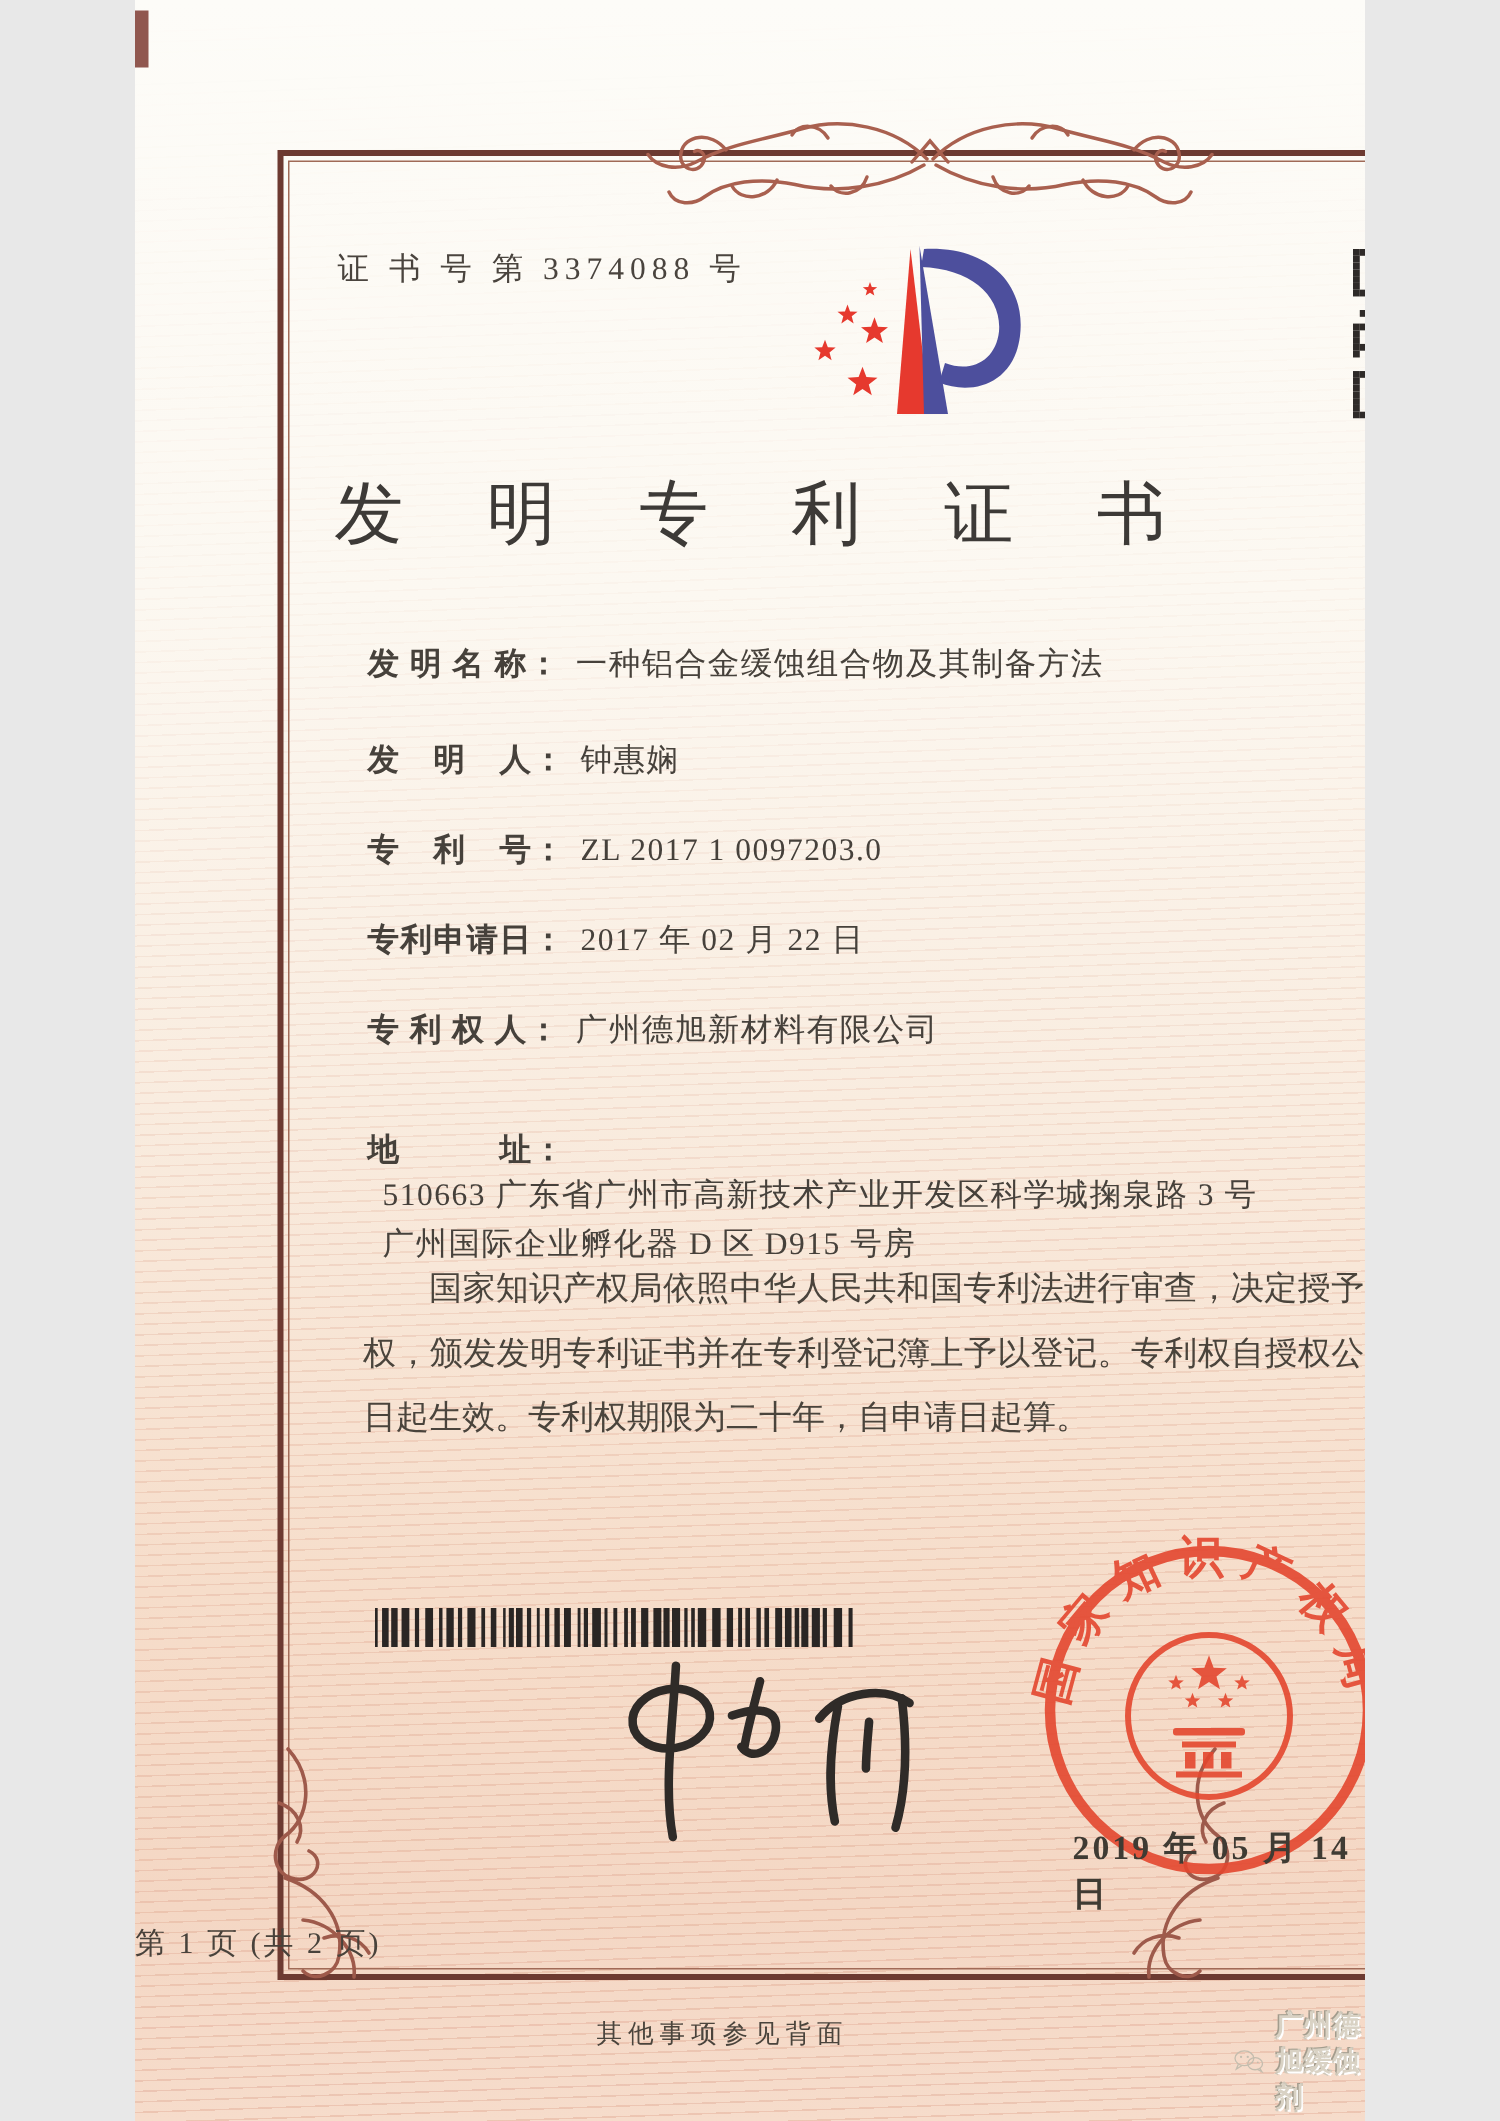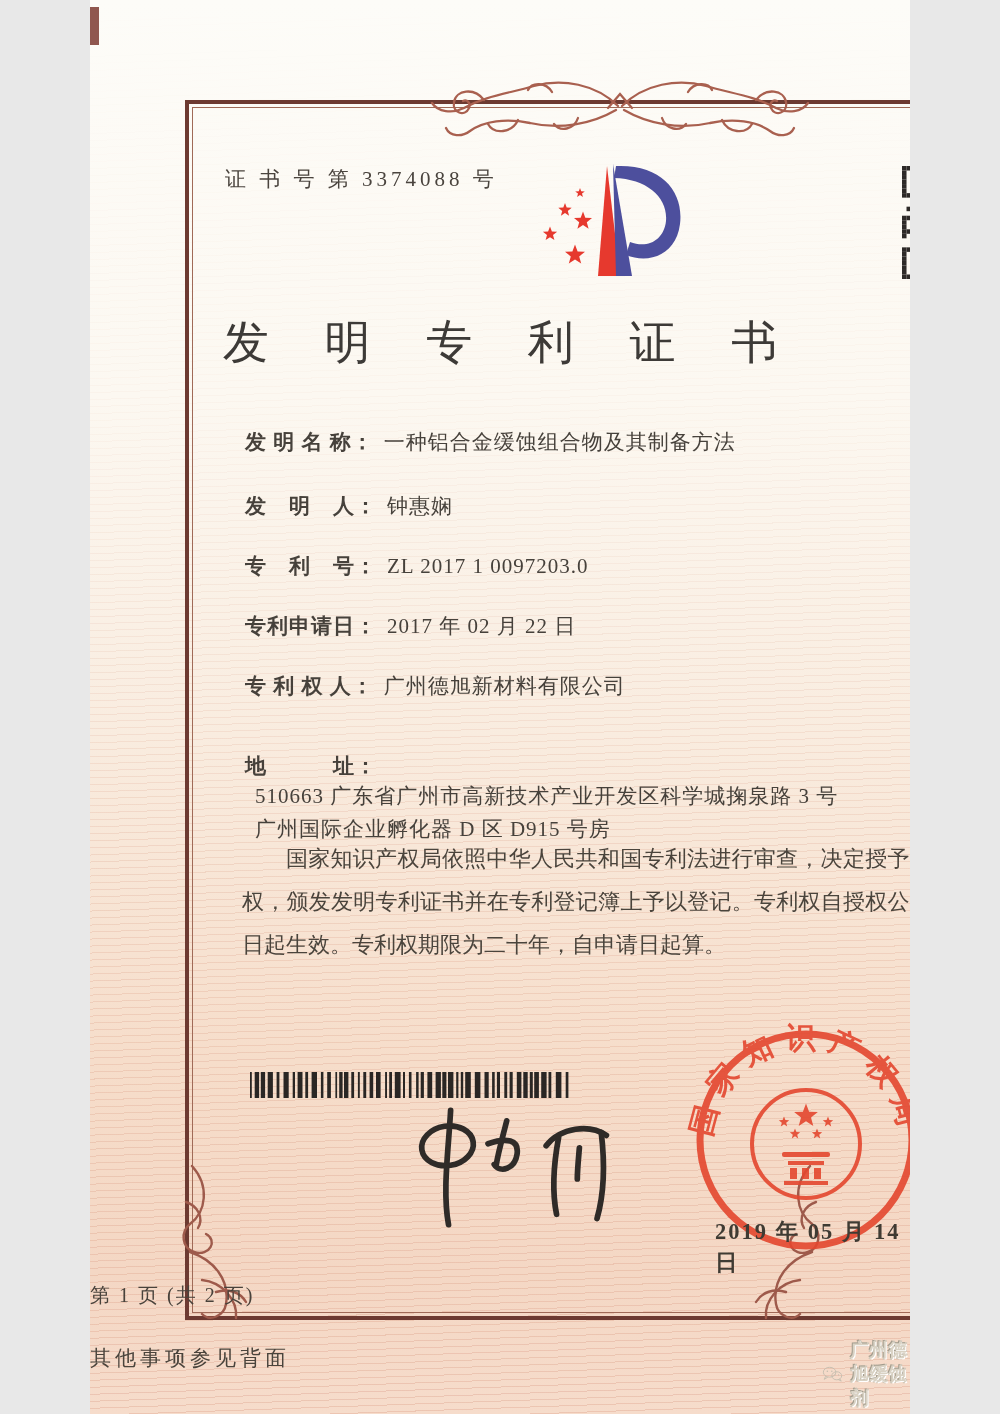--- a/index.html
+++ b/index.html
@@ -30,21 +30,21 @@
   .grant-col2 { position:absolute; left:360px; top:0; white-space:nowrap; }
   .paras { left:152px; top:838px; width:712px; font-size:22px; line-height:1.95;
            color:#4a443c; text-align:justify; }
   .paras p { text-indent:2em; }
   .barcode-wrap { left:160px; top:1072px; }
   .director { left:163px; top:1142px; font-size:22px; color:#3e3a35; line-height:1.9; letter-spacing:2px; }
   .signature { left:300px; top:1098px; }
   .seal { left:596px; top:1018px; opacity:.9; }
   .seal-date { left:625px; top:1216px; font-size:22.5px; color:#3f3b33; letter-spacing:2px; font-weight:600; }
   .page-info { left:0; top:1282px; width:100%; text-align:left; font-size:20px; color:#48423b; letter-spacing:2px; }
-  .footer-note { left:0; top:1344px; width:58%; text-align:left; font-size:21px; color:#4a443c; letter-spacing:4px; }
+  .footer-note { left:0; top:1344px; width:58%; text-align:right; font-size:17px; color:#4a443c; letter-spacing:4px; }
   .watermark { left:732px; top:1338px; display:flex; align-items:center; gap:8px; }
   .watermark .wm-text { font-size:18px; font-weight:700; letter-spacing:1px;
     color:#d9d2c4; text-shadow:1px 1px 0 #ffffff,-1px -1px 0 #a39c8d,1px -1px 0 #cfc8ba,-1px 1px 0 #cfc8ba; }
   .flourish-top { left:332px; top:70px; }
   .corner-fl { bottom:92px; }
   .corner-fl.left { left:86px; }
   .corner-fl.right { right:84px; transform:scaleX(-1); }
   svg { display:block; }
 </style>
 </head>

